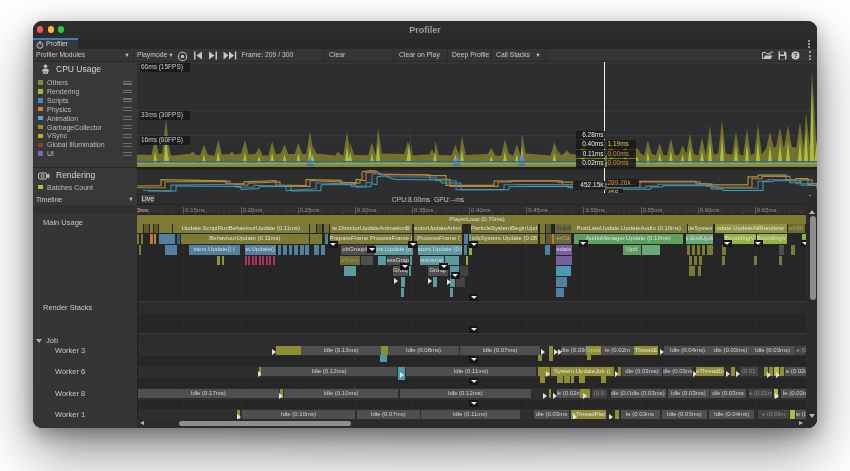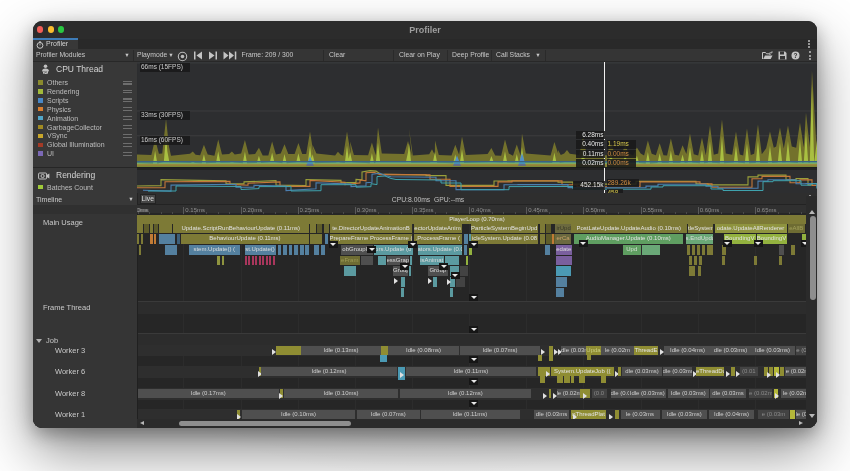--- a/index.html
+++ b/index.html
@@ -84,21 +84,21 @@
     <div style="position:absolute;left:776.0px;top:30.4px;width:2px;height:2px;border-radius:50%;background:#bdbdbd;"></div>
     <div style="position:absolute;left:776.0px;top:33.6px;width:2px;height:2px;border-radius:50%;background:#bdbdbd;"></div>
     <div style="position:absolute;left:776.0px;top:36.8px;width:2px;height:2px;border-radius:50%;background:#bdbdbd;"></div>
     <div class="" style="left:0.0px;top:40.6px;width:104.0px;height:151.0px;background:#383838;"></div>
     <svg style="position:absolute;left:7px;top:43px" width="11" height="10" viewBox="0 0 11 10">
       <circle cx="5.5" cy="2.2" r="1.8" fill="#c0c0c0"></circle>
       <path d="M2 7.5 Q2 4.5 5.5 4.5 Q9 4.5 9 7.5 Z" fill="#c0c0c0"></path>
       <rect x="3" y="7" width="5" height="3" rx="0.5" fill="#c0c0c0"></rect>
       <text x="5.5" y="9.6" font-size="2.8" fill="#383838" text-anchor="middle" font-family="Liberation Sans">CPU</text>
     </svg>
-    <div style="position:absolute;left:23.0px;top:42.5px;width:60.0px;height:11.0px;font-size:8.5px;line-height:11.0px;color:#d4d4d4;text-align:left;white-space:nowrap;overflow:hidden;font-weight:normal;">CPU Thread</div>
+    <div style="position:absolute;left:23.0px;top:42.5px;width:60.0px;height:11.0px;font-size:8.5px;line-height:11.0px;color:#d4d4d4;text-align:left;white-space:nowrap;overflow:hidden;font-weight:normal;">CPU Usage</div>
     <div class="" style="left:5.0px;top:59.2px;width:4.5px;height:4.5px;background:#8a8a2d;"></div>
     <div style="position:absolute;left:14.0px;top:57.0px;width:72.0px;height:9.0px;font-size:7px;line-height:9.0px;color:#bdbdbd;text-align:left;white-space:nowrap;overflow:hidden;font-weight:normal;">Others</div>
     <div class="" style="left:89.5px;top:59.6px;width:9.0px;height:1.2px;background:#6e6e6e;"></div>
     <div class="" style="left:89.5px;top:62.4px;width:9.0px;height:1.2px;background:#6e6e6e;"></div>
     <div class="" style="left:5.0px;top:68.1px;width:4.5px;height:4.5px;background:#a2ba3a;"></div>
     <div style="position:absolute;left:14.0px;top:65.9px;width:72.0px;height:9.0px;font-size:7px;line-height:9.0px;color:#bdbdbd;text-align:left;white-space:nowrap;overflow:hidden;font-weight:normal;">Rendering</div>
     <div class="" style="left:89.5px;top:68.5px;width:9.0px;height:1.2px;background:#6e6e6e;"></div>
     <div class="" style="left:89.5px;top:71.3px;width:9.0px;height:1.2px;background:#6e6e6e;"></div>
     <div class="" style="left:5.0px;top:77.0px;width:4.5px;height:4.5px;background:#4887c7;"></div>
     <div style="position:absolute;left:14.0px;top:74.8px;width:72.0px;height:9.0px;font-size:7px;line-height:9.0px;color:#bdbdbd;text-align:left;white-space:nowrap;overflow:hidden;font-weight:normal;">Scripts</div>
@@ -280,21 +280,21 @@
     <div class="" style="left:779.0px;top:193.3px;width:1.0px;height:213.7px;background:rgba(130,130,130,0.07);"></div>
     <div class="" style="left:105.0px;top:280.0px;width:679.0px;height:1.0px;background:#3a3a3a;"></div>
     <div class="" style="left:105.0px;top:280.5px;width:680.0px;height:12.5px;background:#2c2c2c;"></div>
     <div class="" style="left:105.0px;top:311.5px;width:679.0px;height:1.0px;background:#3a3a3a;"></div>
     <div class="" style="left:105.0px;top:312.5px;width:680.0px;height:11.5px;background:#2c2c2c;"></div>
     <div class="" style="left:105.0px;top:323.8px;width:679.0px;height:11.5px;background:#2e2e2e;"></div>
     <div class="" style="left:105.0px;top:345.3px;width:679.0px;height:11.5px;background:#2e2e2e;"></div>
     <div class="" style="left:105.0px;top:367.0px;width:679.0px;height:11.5px;background:#2e2e2e;"></div>
     <div class="" style="left:105.0px;top:388.0px;width:679.0px;height:11.5px;background:#2e2e2e;"></div>
     <div style="position:absolute;left:10.0px;top:196.5px;width:80.0px;height:9.0px;font-size:7.5px;line-height:9.0px;color:#c9c9c9;text-align:left;white-space:nowrap;overflow:hidden;font-weight:normal;">Main Usage</div>
-    <div style="position:absolute;left:10.0px;top:281.5px;width:80.0px;height:9.0px;font-size:7.5px;line-height:9.0px;color:#c9c9c9;text-align:left;white-space:nowrap;overflow:hidden;font-weight:normal;">Frame Thread</div>
+    <div style="position:absolute;left:10.0px;top:281.5px;width:80.0px;height:9.0px;font-size:7.5px;line-height:9.0px;color:#c9c9c9;text-align:left;white-space:nowrap;overflow:hidden;font-weight:normal;">Render Stacks</div>
     <div style="position:absolute;left:3px;top:318px;width:0;height:0;border-left:3.5px solid transparent;border-right:3.5px solid transparent;border-top:4.5px solid #b0b0b0;"></div>
     <div style="position:absolute;left:13.0px;top:314.5px;width:40.0px;height:9.0px;font-size:7.5px;line-height:9.0px;color:#c9c9c9;text-align:left;white-space:nowrap;overflow:hidden;font-weight:normal;">Job</div>
     <div style="position:absolute;left:22.0px;top:324.8px;width:60.0px;height:9.0px;font-size:7.5px;line-height:9.0px;color:#c9c9c9;text-align:left;white-space:nowrap;overflow:hidden;font-weight:normal;">Worker 3</div>
     <div style="position:absolute;left:22.0px;top:346.2px;width:60.0px;height:9.0px;font-size:7.5px;line-height:9.0px;color:#c9c9c9;text-align:left;white-space:nowrap;overflow:hidden;font-weight:normal;">Worker 6</div>
     <div style="position:absolute;left:22.0px;top:367.8px;width:60.0px;height:9.0px;font-size:7.5px;line-height:9.0px;color:#c9c9c9;text-align:left;white-space:nowrap;overflow:hidden;font-weight:normal;">Worker 8</div>
     <div style="position:absolute;left:22.0px;top:389.0px;width:60.0px;height:9.0px;font-size:7.5px;line-height:9.0px;color:#c9c9c9;text-align:left;white-space:nowrap;overflow:hidden;font-weight:normal;">Worker 1</div>
 <div class="fb" style="left:104.0px;top:193.6px;width:680.0px;height:9.7px;background:#7d7a36;color:#e2e2e2;font-size:6px;line-height:9.7px;">PlayerLoop (0.70ms)</div>
     <div class="fb" style="left:104.0px;top:202.5px;width:6.0px;height:9.7px;background:#7d7a36;"></div>
     <div class="fb" style="left:111.0px;top:202.5px;width:4.5px;height:9.7px;background:#5e5c2a;"></div>
     <div class="fb" style="left:116.5px;top:202.5px;width:3.5px;height:9.7px;background:#7d7a36;"></div>

